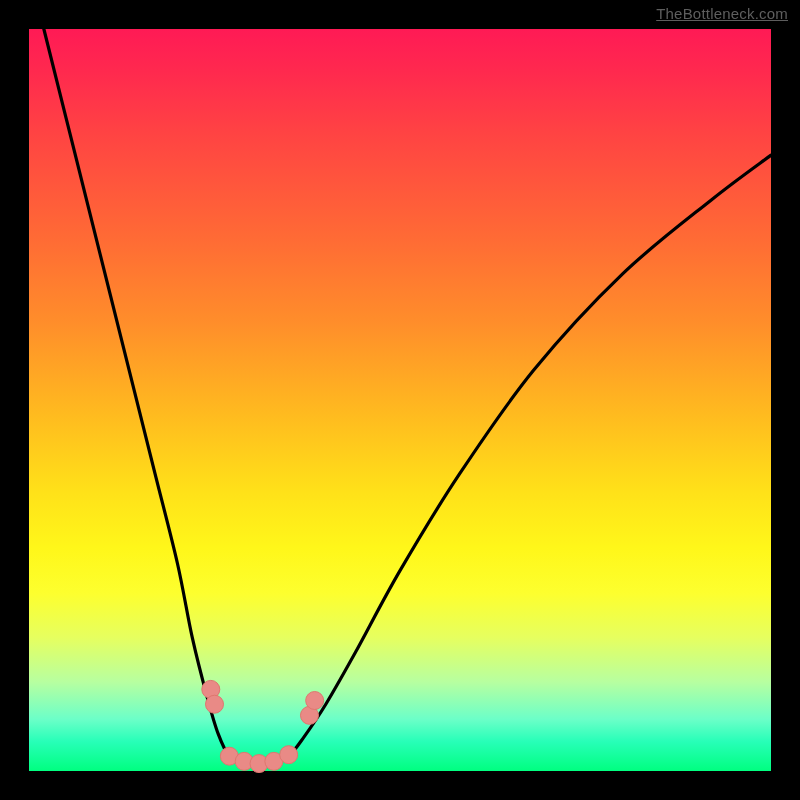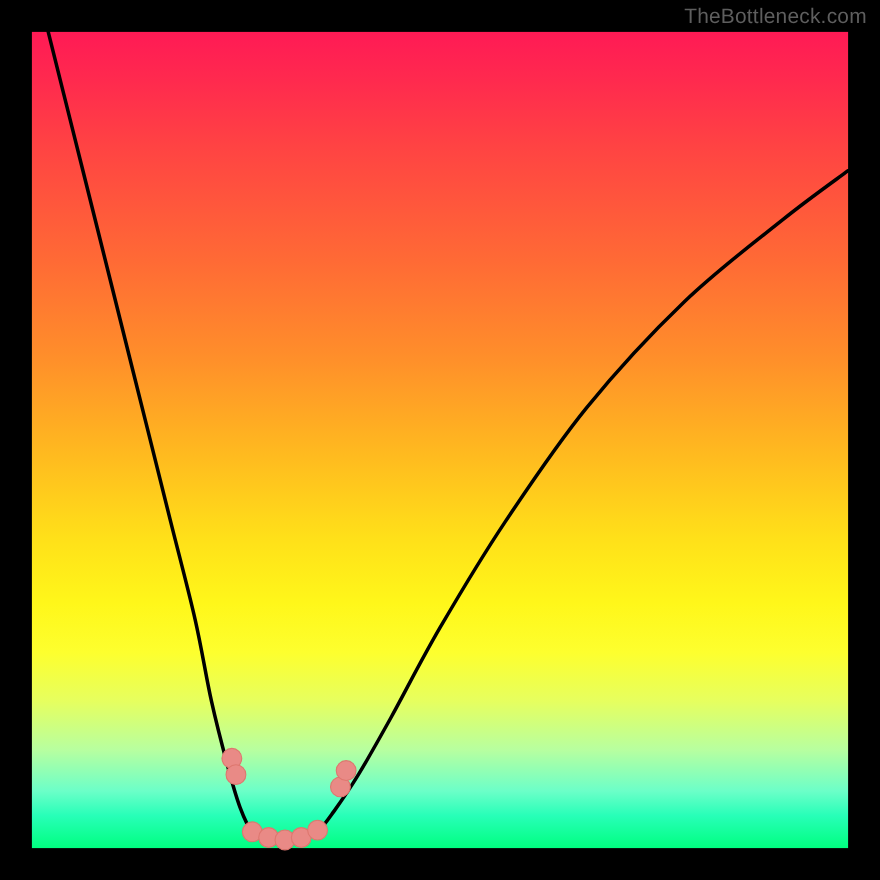--- a/index.html
+++ b/index.html
@@ -40,24 +40,25 @@
       #6cffc8 93%,
       #28ffb8 96%,
       #00ff80 100%
     );
   }
   .watermark {
     position: absolute;
     top: 5px;
     right: 12px;
     color: #5e5e5e;
-    font-size: 19px;
+    font-size: 15px;
     font-weight: 500;
     letter-spacing: 0.2px;
     user-select: none;
+    text-decoration: underline;
   }
   svg.curve {
     position: absolute;
     left: 0;
     top: 0;
     width: 742px;
     height: 742px;
     overflow: visible;
   }
 </style>

